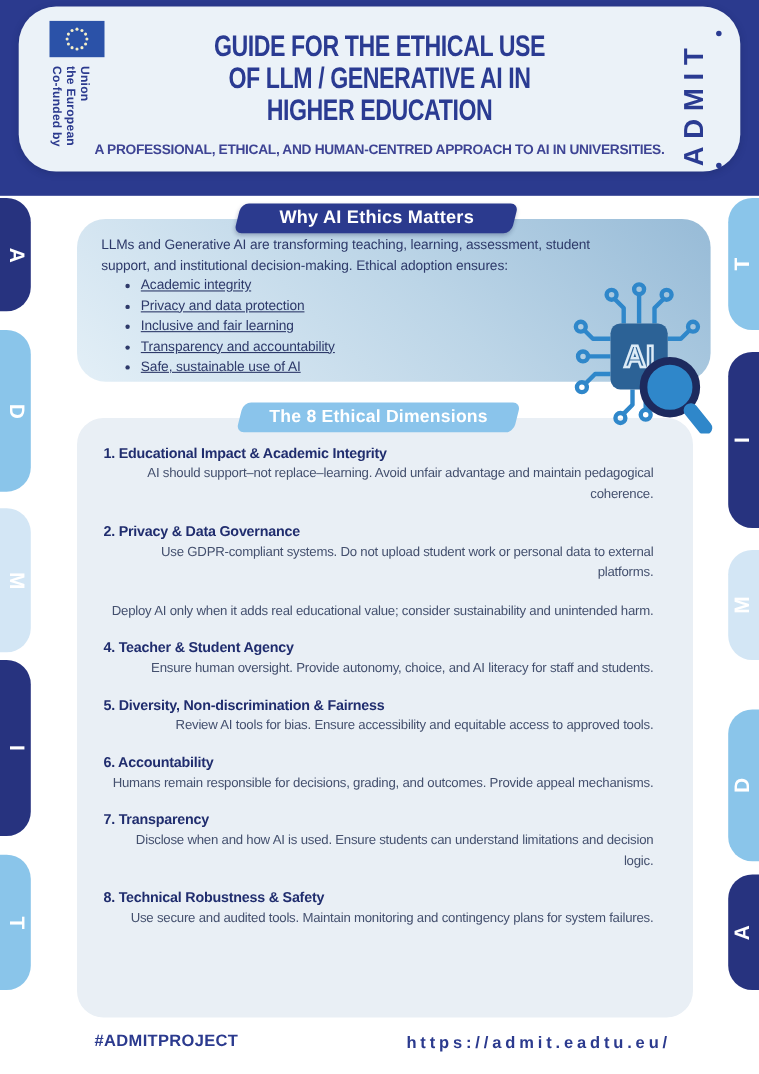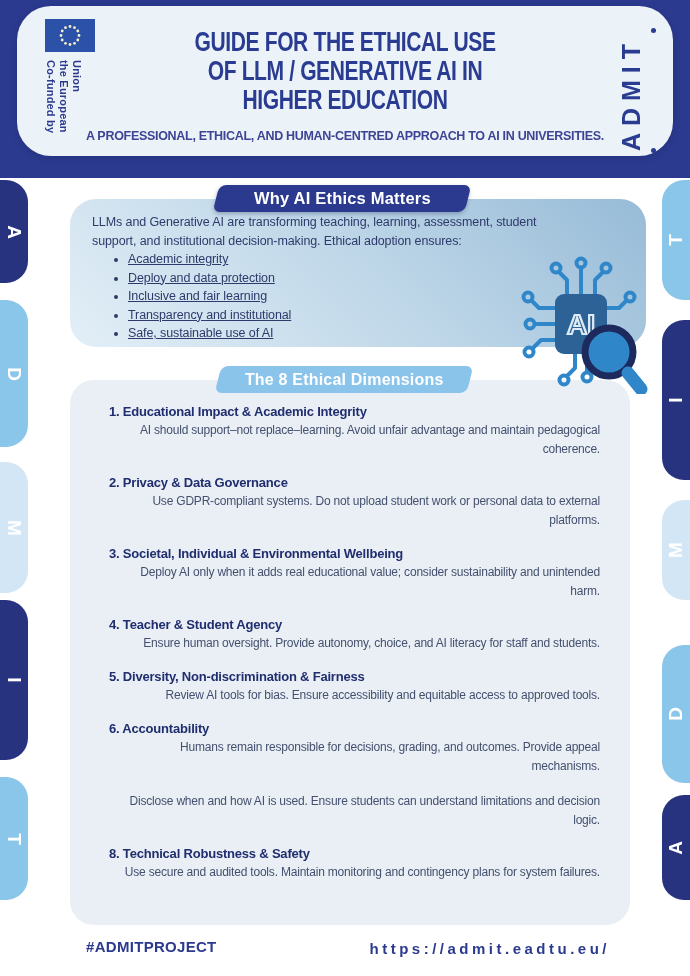--- a/index.html
+++ b/index.html
@@ -68,21 +68,21 @@
   .why-intro{max-width:478px;}
   .why-list{margin:0;padding:0 0 0 36px;list-style:disc;text-decoration:underline;}
   
   .ai-icon{position:absolute;left:515px;top:252px;width:136px;height:142px;z-index:5;}
   
   .dim-panel{
     position:absolute;left:70px;top:380px;width:560px;height:545px;border-radius:24px;
     background:#e9eff5;z-index:1;
   }
   .dim-content{padding:24px 30px 0 24px;}
-  .dim-item{margin-bottom:16px;margin-left:15px;}
+  .dim-item{margin-bottom:16px;}
   .dim-item h3{margin:0 0 2px;font-size:13px;font-weight:bold;color:#202d6e;letter-spacing:-0.2px;}
   .dim-item p{margin:0;font-size:12px;line-height:19px;color:#44506e;letter-spacing:-0.2px;max-width:500px;text-align:right;}
   
   .footer-tag{position:absolute;left:86px;top:938px;font-size:15px;font-weight:bold;color:#2b3a8e;letter-spacing:0.3px;}
   .footer-url{position:absolute;right:80px;top:940px;font-size:15px;font-weight:bold;color:#2b3a8e;letter-spacing:3.5px;}
 </style>
 </head>
 <body>
 
 <div class="top-band"></div>
@@ -154,23 +154,23 @@
   </div>
 
 <div class="banner why-banner">
   <span>Why AI Ethics Matters</span>
 </div>
 <div class="why-panel">
   <div class="why-content">
     <div class="why-intro">LLMs and Generative AI are transforming teaching, learning, assessment, student support, and institutional decision-making. Ethical adoption ensures:</div>
     <ul class="why-list">
       <li>Academic integrity</li>
-      <li>Deploy and data protection</li>
+      <li>Privacy and data protection</li>
       <li>Inclusive and fair learning</li>
-      <li>Transparency and institutional</li>
+      <li>Transparency and accountability</li>
       <li>Safe, sustainable use of AI</li>
     </ul>
   </div>
 </div>
 
 <div class="ai-icon">
   <svg width="136" height="142" viewBox="0 0 136 142">
     <g stroke="#2f87ca" stroke-width="4" fill="none" stroke-linejoin="round">
       <path d="M52 42 V28 L44 20"></path>
         <circle cx="41" cy="16" r="4.5"></circle>
@@ -205,36 +205,36 @@
   <div class="dim-content">
     <div class="dim-item">
       <h3>1. Educational Impact &amp; Academic Integrity</h3>
       <p>AI should support–not replace–learning. Avoid unfair advantage and maintain pedagogical coherence.</p>
     </div>
     <div class="dim-item">
       <h3>2. Privacy &amp; Data Governance</h3>
       <p>Use GDPR-compliant systems. Do not upload student work or personal data to external platforms.</p>
     </div>
     <div class="dim-item">
-      <h3>3. Societal, Individual &amp; Environmental Wellbeing</h3>
       <p>Deploy AI only when it adds real educational value; consider sustainability and unintended harm.</p>
     </div>
     <div class="dim-item">
       <h3>4. Teacher &amp; Student Agency</h3>
       <p>Ensure human oversight. Provide autonomy, choice, and AI literacy for staff and students.</p>
     </div>
     <div class="dim-item">
       <h3>5. Diversity, Non-discrimination &amp; Fairness</h3>
       <p>Review AI tools for bias. Ensure accessibility and equitable access to approved tools.</p>
     </div>
     <div class="dim-item">
       <h3>6. Accountability</h3>
       <p>Humans remain responsible for decisions, grading, and outcomes. Provide appeal mechanisms.</p>
     </div>
     <div class="dim-item">
+      <h3>7. Transparency</h3>
       <p>Disclose when and how AI is used. Ensure students can understand limitations and decision logic.</p>
     </div>
     <div class="dim-item">
       <h3>8. Technical Robustness &amp; Safety</h3>
       <p>Use secure and audited tools. Maintain monitoring and contingency plans for system failures.</p>
     </div>
   </div>
 </div>
 
 <div class="footer-tag">#ADMITPROJECT</div>

